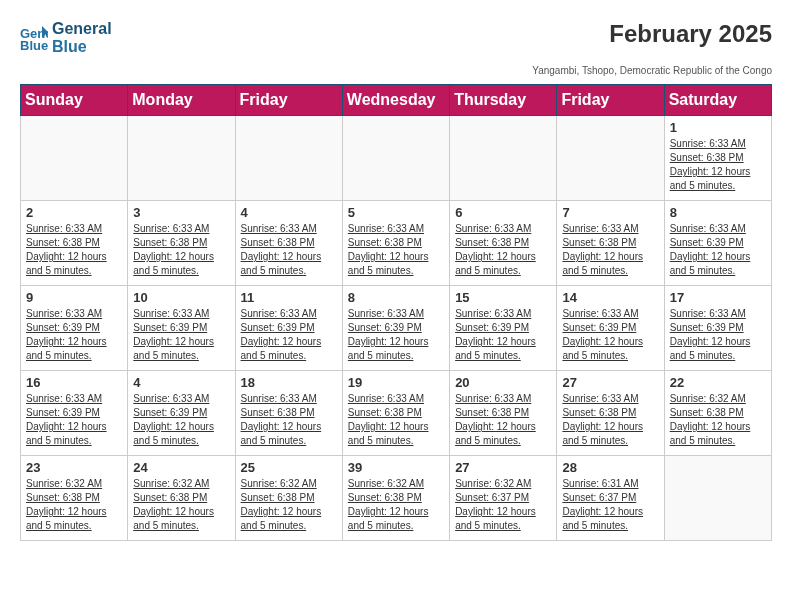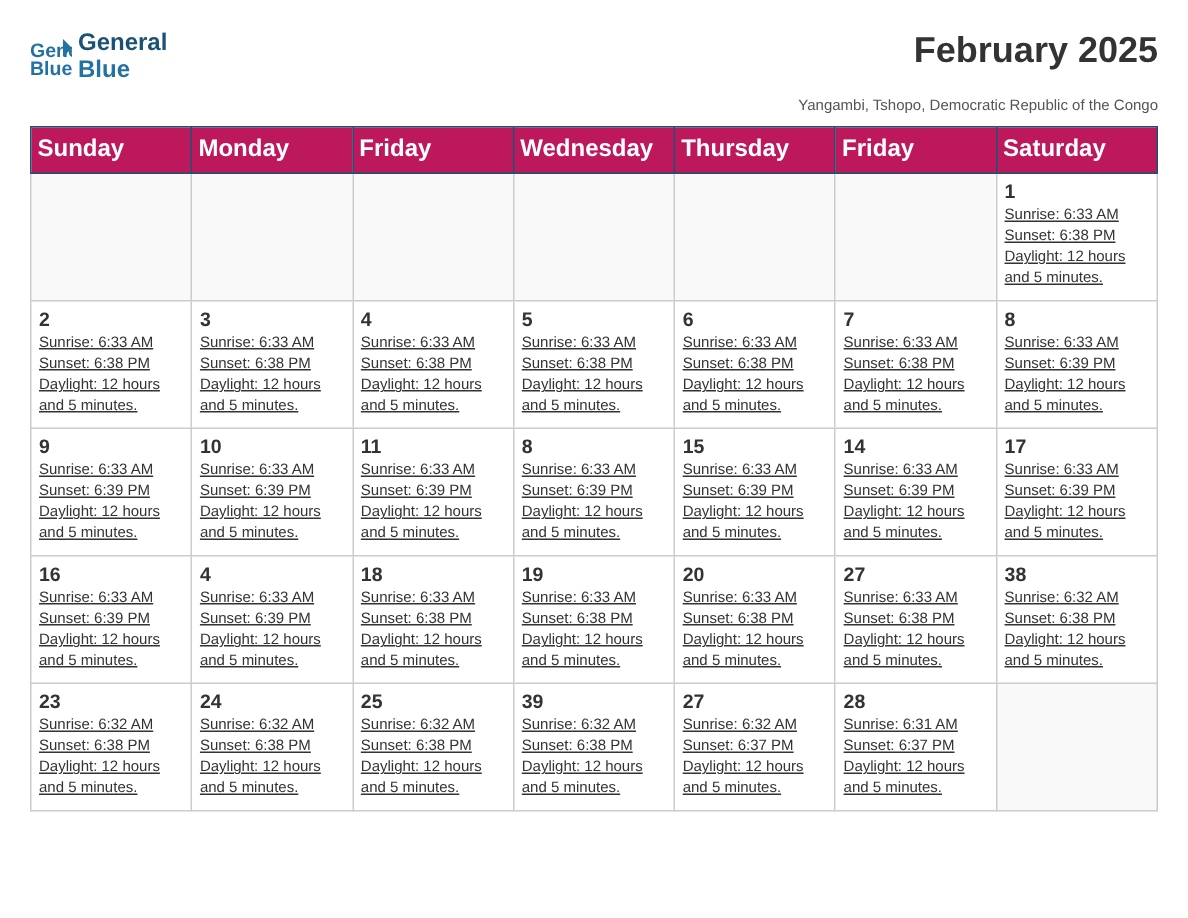--- a/index.html
+++ b/index.html
@@ -204,21 +204,21 @@
         </td>
         <td>
           <span class="day-number">20</span>
           <div class="day-info">Sunrise: 6:33 AM<br>Sunset: 6:38 PM<br>Daylight: 12 hours and 5 minutes.</div>
         </td>
         <td>
           <span class="day-number">27</span>
           <div class="day-info">Sunrise: 6:33 AM<br>Sunset: 6:38 PM<br>Daylight: 12 hours and 5 minutes.</div>
         </td>
         <td>
-          <span class="day-number">38</span>
+          <span class="day-number">22</span>
           <div class="day-info">Sunrise: 6:32 AM<br>Sunset: 6:38 PM<br>Daylight: 12 hours and 5 minutes.</div>
         </td>
       </tr>
       <tr>
         <td>
           <span class="day-number">23</span>
           <div class="day-info">Sunrise: 6:32 AM<br>Sunset: 6:38 PM<br>Daylight: 12 hours and 5 minutes.</div>
         </td>
         <td>
           <span class="day-number">24</span>

